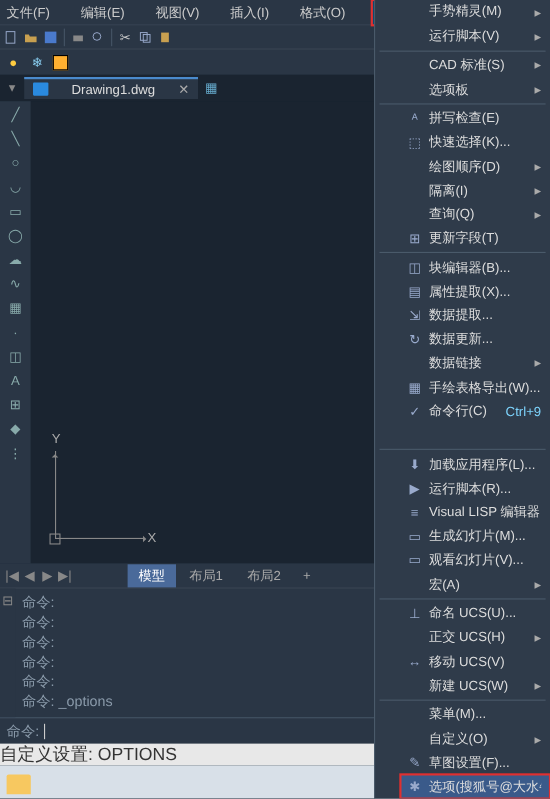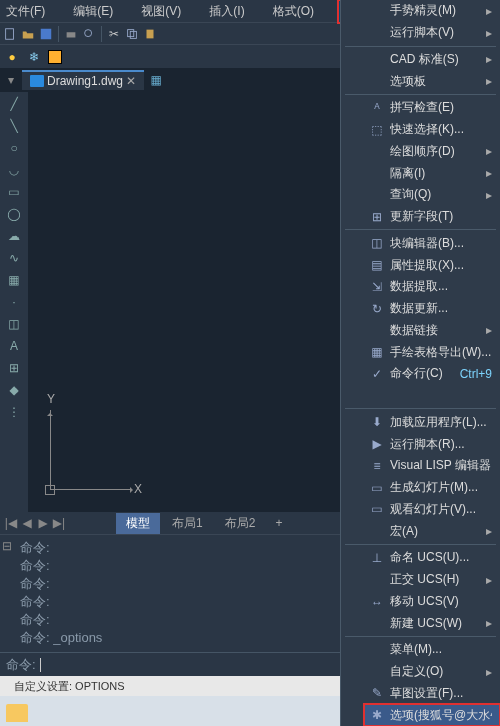--- a/index.html
+++ b/index.html
@@ -14,21 +14,21 @@
 .toolbar { height: 22px; background: #2a3645; border-top: 1px solid #3a4655; display: flex; align-items: center; padding: 2px; gap: 2px; }
 .tb-btn { width: 16px; height: 16px; display: inline-flex; align-items: center; justify-content: center; cursor: pointer; }
 .tb-sep { width: 1px; height: 16px; background: #455565; margin: 0 2px; }
 
 
 .propbar { height: 24px; background: #2a3645; border-top: 1px solid #3a4655; display: flex; align-items: center; padding: 2px 4px; gap: 6px; }
 .layer-swatch { width: 14px; height: 14px; background: #ffb030; border: 1px solid #000; }
 
 
 .tabbar { height: 24px; background: #1a2430; display: flex; align-items: center; padding: 0 4px; gap: 4px; }
-.doc-tab { background: #2a3645; padding: 2px 8px; display: flex; align-items: center; gap: 3px; color: #ddd; border-top: 2px solid #4a8acc; }
+.doc-tab { background: #2a3645; padding: 2px 8px; display: flex; align-items: center; gap: 21px; color: #ddd; border-top: 2px solid #4a8acc; }
 .doc-tab .close { color: #aaa; cursor: pointer; }
 .doc-icon { width: 14px; height: 12px; background: #2a8adf; border-radius: 1px; }
 
 
 .main { display: flex; height: 420px; background: #1a2430; }
 .tool-strip { width: 28px; background: #2a3645; display: flex; flex-direction: column; align-items: center; padding: 4px 0; gap: 6px; }
 .ts-icon { width: 16px; height: 16px; color: #8aa; cursor: pointer; display: flex; align-items: center; justify-content: center; }
 .canvas { flex: 1; background: #1a2430; position: relative; }
 .ucs { position: absolute; left: 22px; bottom: 22px; }
 .ucs-y { position: absolute; left: 0; bottom: 0; width: 1px; height: 80px; background: #888; }
@@ -48,21 +48,21 @@
 
 
 .cmd-window { background: #2a3645; border-top: 1px solid #3a4655; height: 118px; display: flex; }
 .cmd-gutter { width: 14px; background: #2a3645; display: flex; flex-direction: column; align-items: center; padding-top: 4px; color: #888; cursor: pointer; }
 .cmd-lines { flex: 1; padding: 4px 6px; color: #8a9aaa; font-size: 13px; line-height: 18px; }
 .cmd-input-row { height: 24px; background: #2a3645; border-top: 1px solid #455565; display: flex; align-items: center; padding: 0 6px; color: #8a9aaa; font-size: 13px; }
 .cmd-input-row .cursor { width: 1px; height: 14px; background: #ccc; margin-left: 4px; animation: blink 1s infinite; }
 @keyframes blink { 50% { opacity: 0; } }
 
 
-.statusbar { height: 20px; background: #e8e8e8; color: #333; display: flex; align-items: center; padding: 0 14px; font-size: 11px; }
+.statusbar { height: 20px; background: #e8e8e8; color: #333; display: flex; align-items: center; padding: 0 0; font-size: 16px; }
 .taskbar { height: 34px; background: #d8e0e8; display: flex; align-items: center; padding: 0 6px; }
 .taskbar .folder { width: 22px; height: 18px; background: #f7c860; border-radius: 2px 2px 0 0; position: relative; }
 
 
 .dropdown { position: absolute; top: 0; right: 0; width: 160px; height: 726px; background: #2f3b4a; border-left: 1px solid #4a5a6a; display: flex; flex-direction: column; }
 .menu-item { display: flex; align-items: center; height: 22px; padding: 0 8px 0 4px; cursor: pointer; margin-left: 23px; }
 .menu-item.highlighted { background: #3a5a8a; outline: 2px solid #e03030; outline-offset: -1px; }
 .mi-icon { width: 18px; height: 16px; margin-right: 4px; display: flex; align-items: center; justify-content: center; color: #9ac; }
 .mi-label { flex: 1; color: #ddd; white-space: nowrap; overflow: hidden; }
 .mi-shortcut { color: #7dd3fc; margin-left: 6px; }

